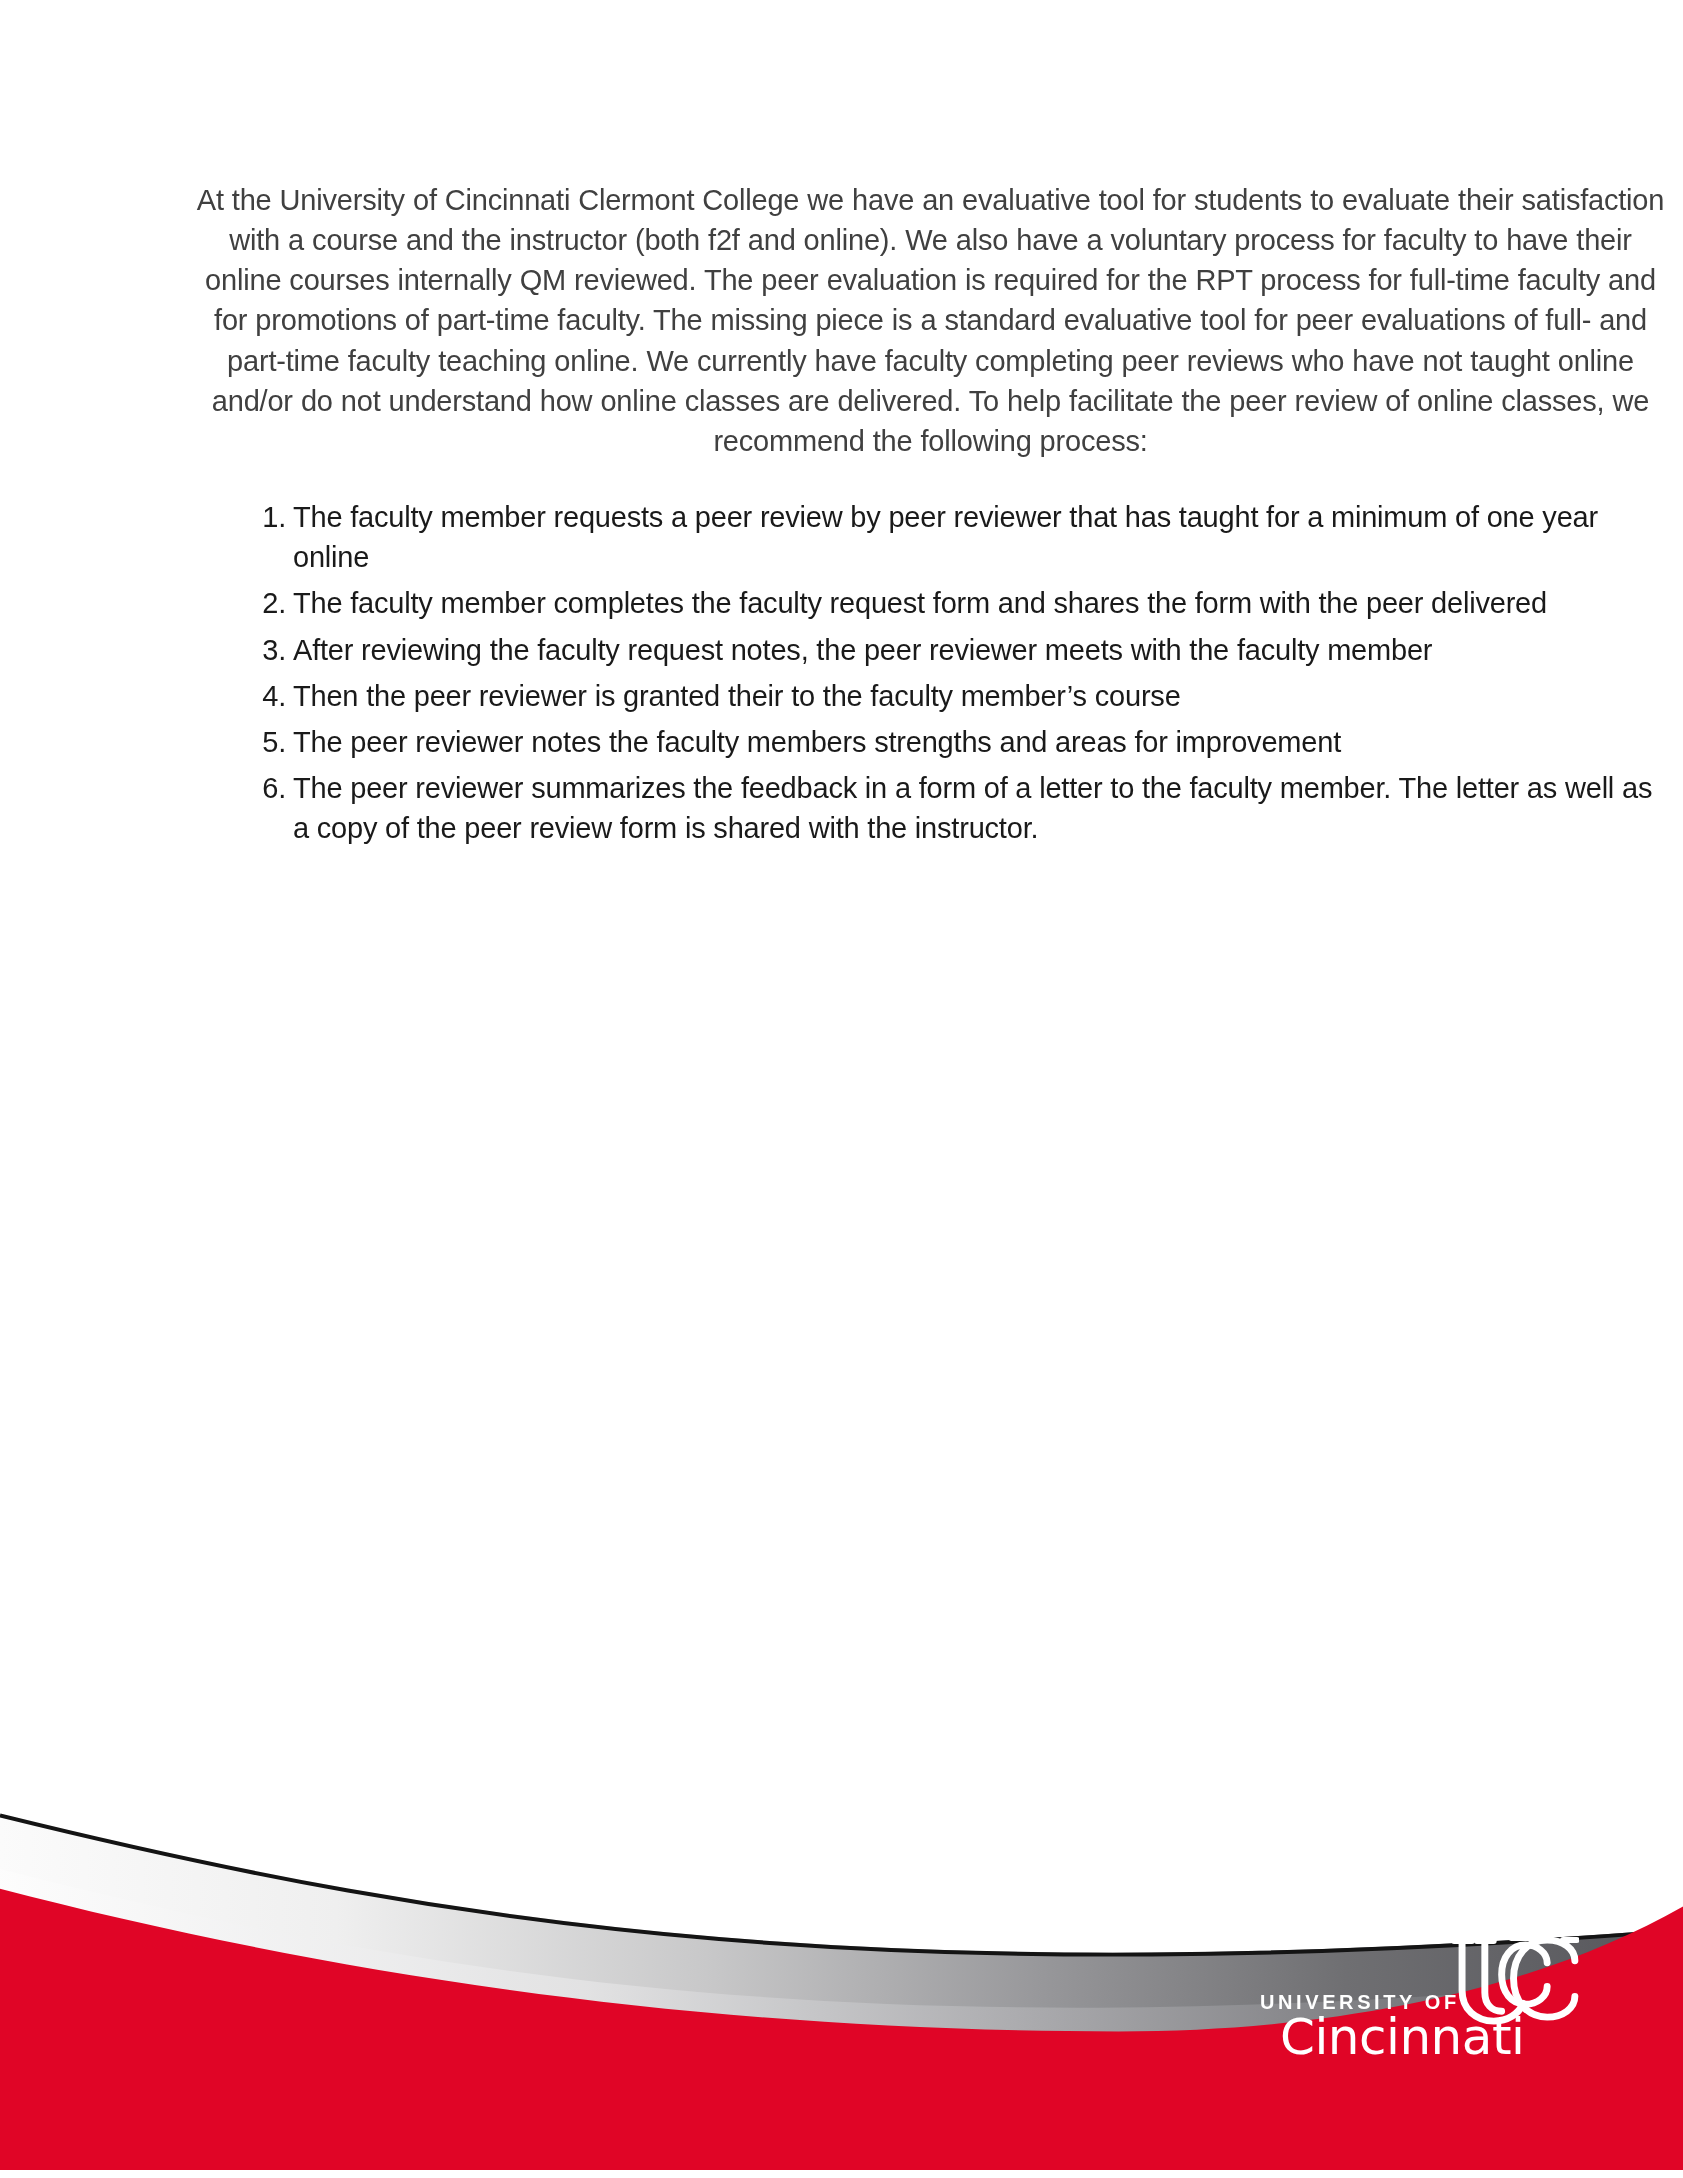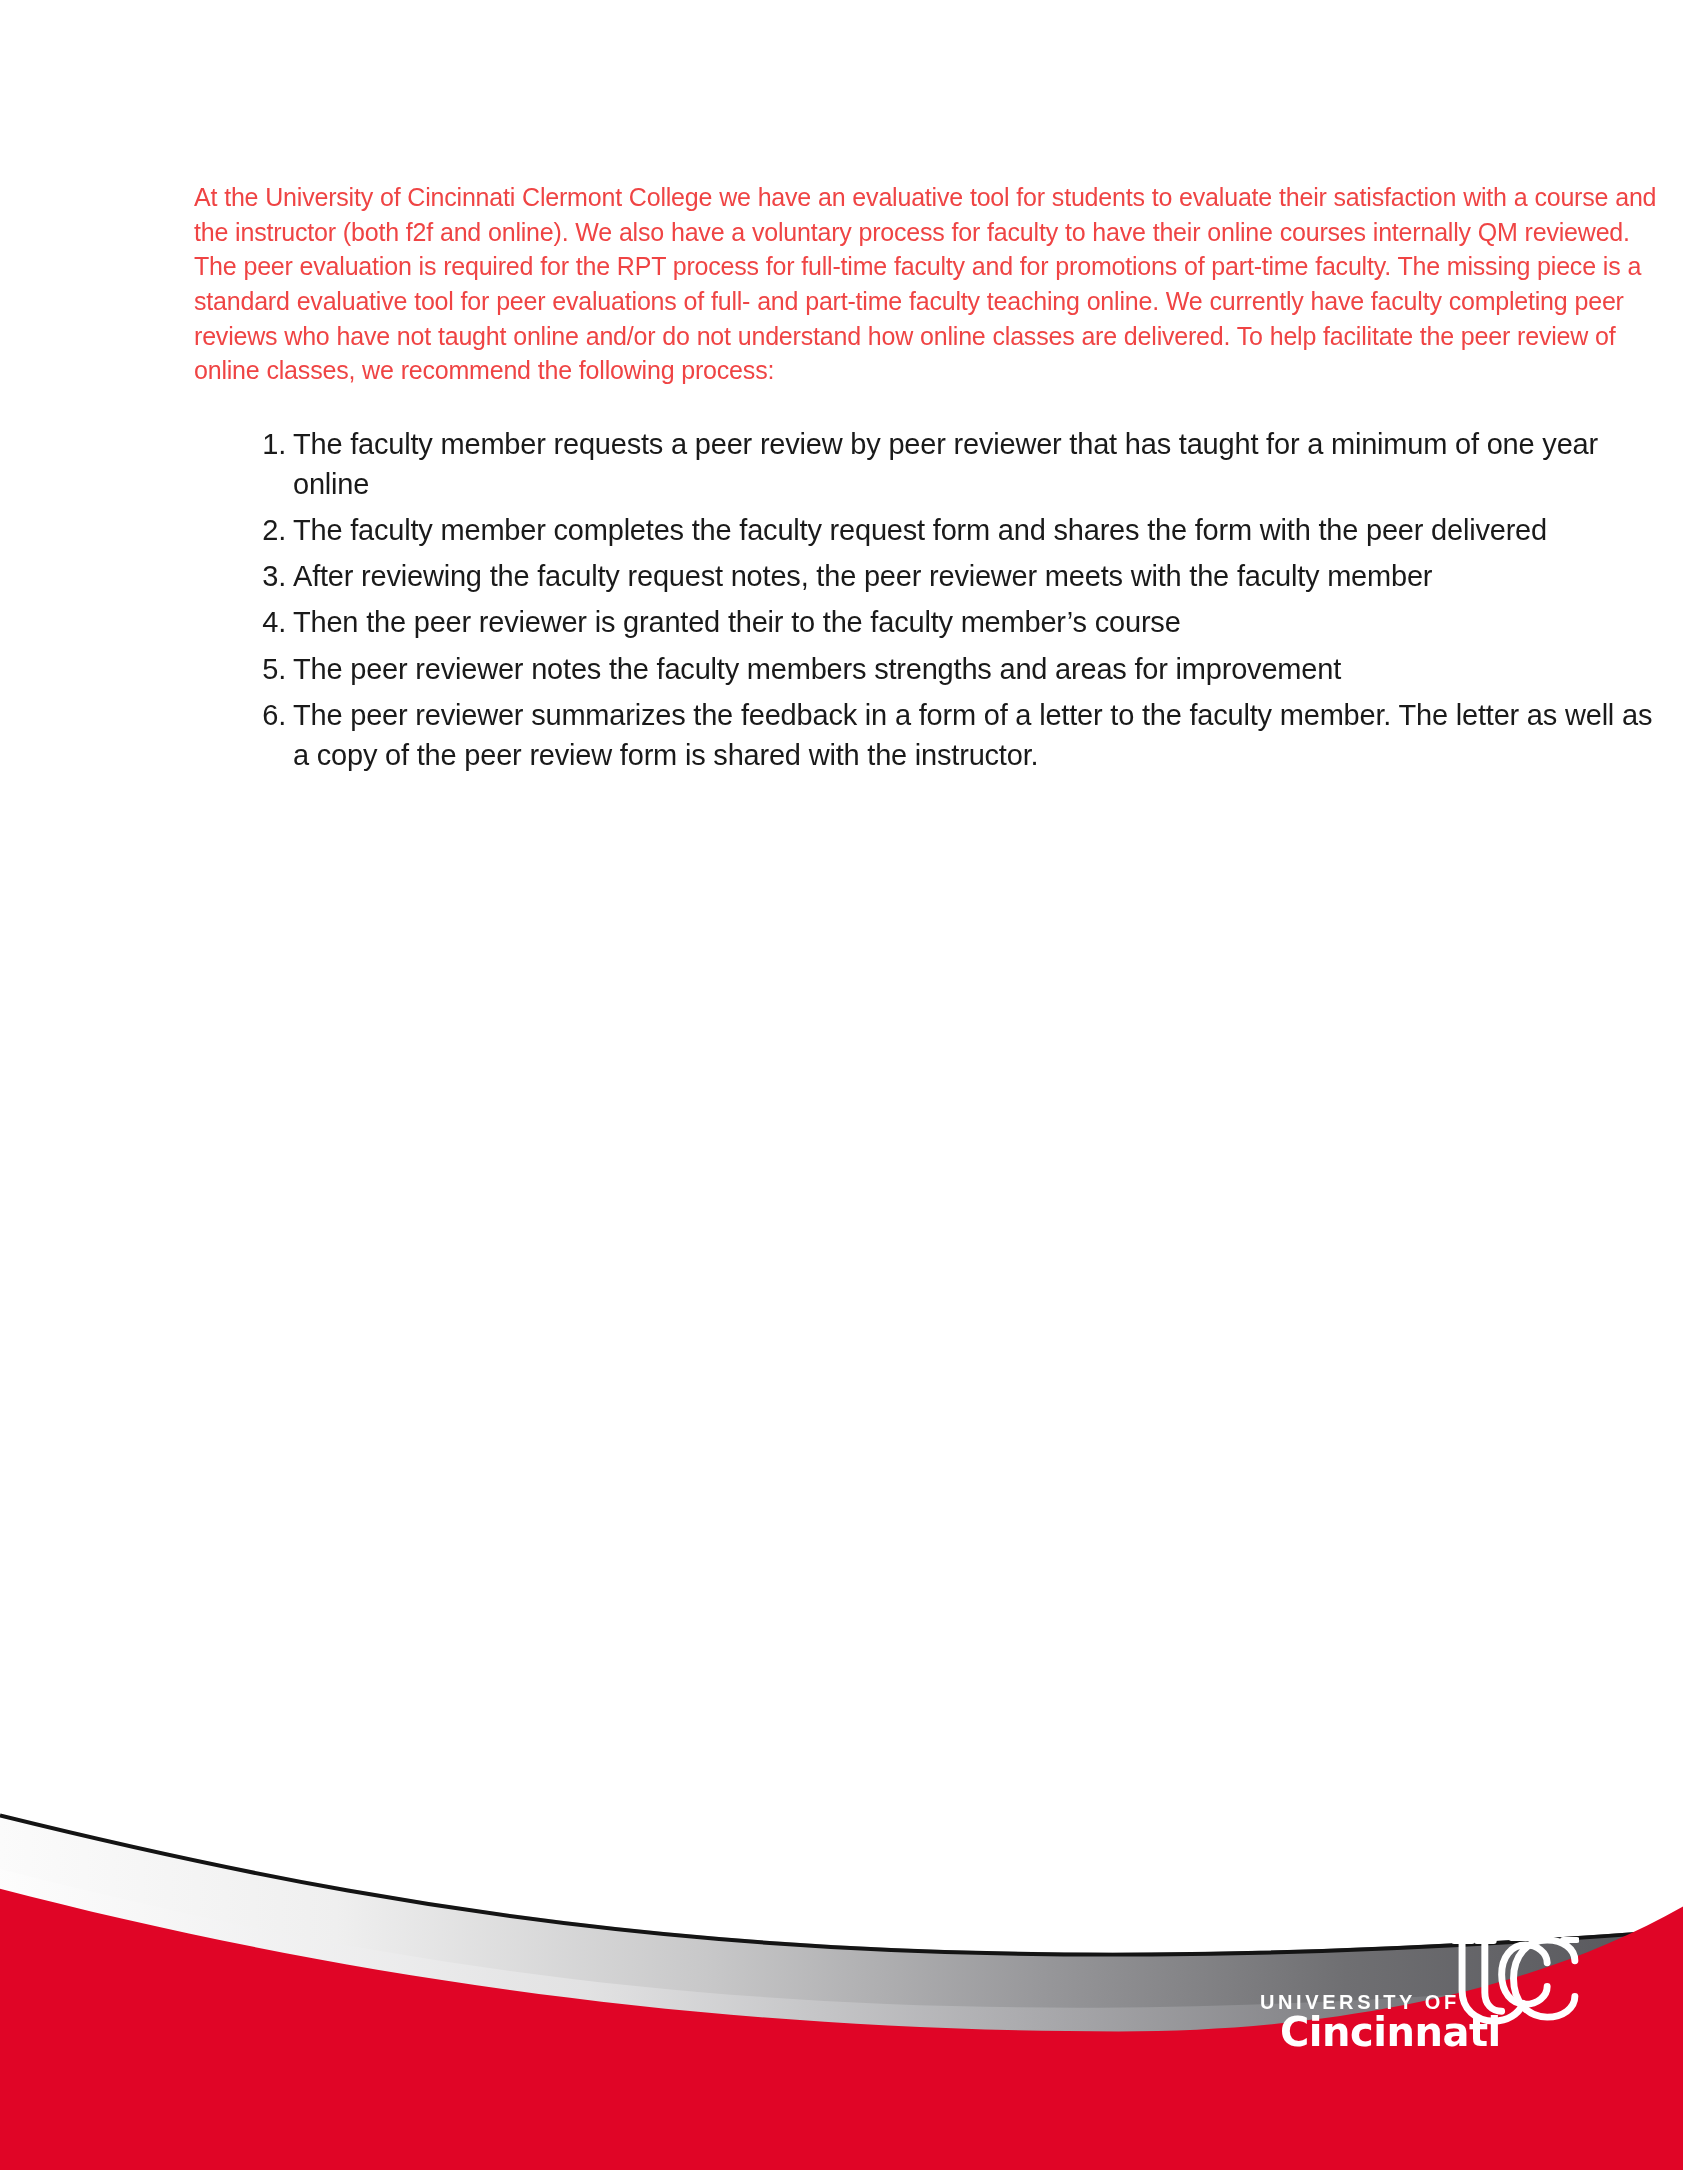--- a/index.html
+++ b/index.html
@@ -24,25 +24,25 @@
   
   .doc-content {
     position: absolute;
     left: 194px;
     top: 180px;
     width: 1473px;
   }
 
   .intro-paragraph {
     margin: 0;
-    font-size: 25px;
+    font-size: 29px;
     line-height: 1.385;
     letter-spacing: -0.2px;
-    color: #ef4444;
-    text-align: left;
+    color: #404040;
+    text-align: center;
     word-spacing: 0.2px;
   }
 
   .process-list {
     list-style: none;
     margin: 36px 0 0 0;
     padding: 0;
   }
   .process-list li {
     position: relative;
@@ -107,24 +107,24 @@
     font-size: 20px;
     letter-spacing: 3.6px;
     font-weight: 600;
     color: #ffffff;
     white-space: nowrap;
   }
   .uc-logo .uc-city {
     position: absolute;
     left: 38px;
     top: 77px;
-    font-size: 40px;
+    font-size: 50px;
     line-height: 1;
     letter-spacing: -0.5px;
-    font-weight: 700;
+    font-weight: 400;
     color: #ffffff;
     white-space: nowrap;
     font-family: "DejaVu Sans", sans-serif;
   }
 </style>
 </head>
 <body>
 
 <div class="page">
 

